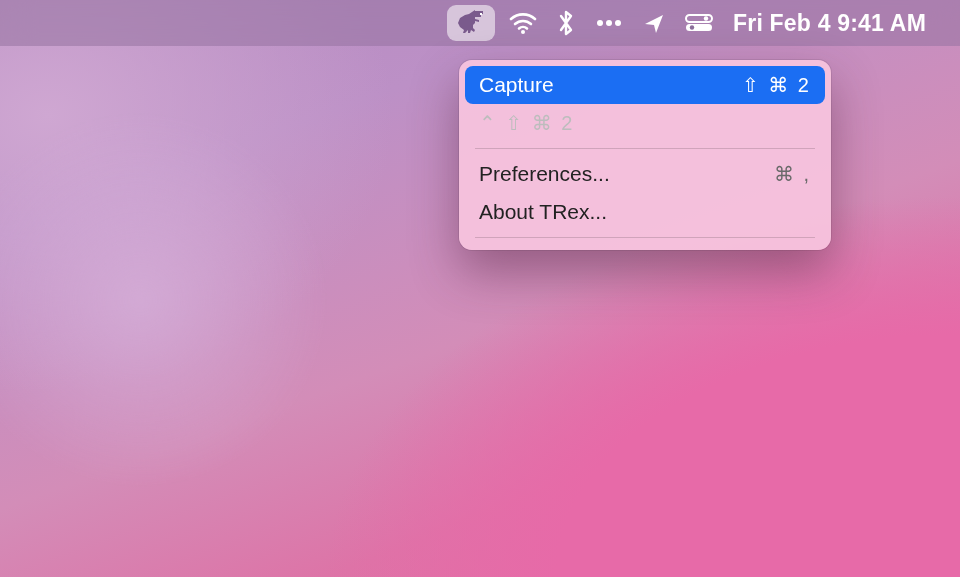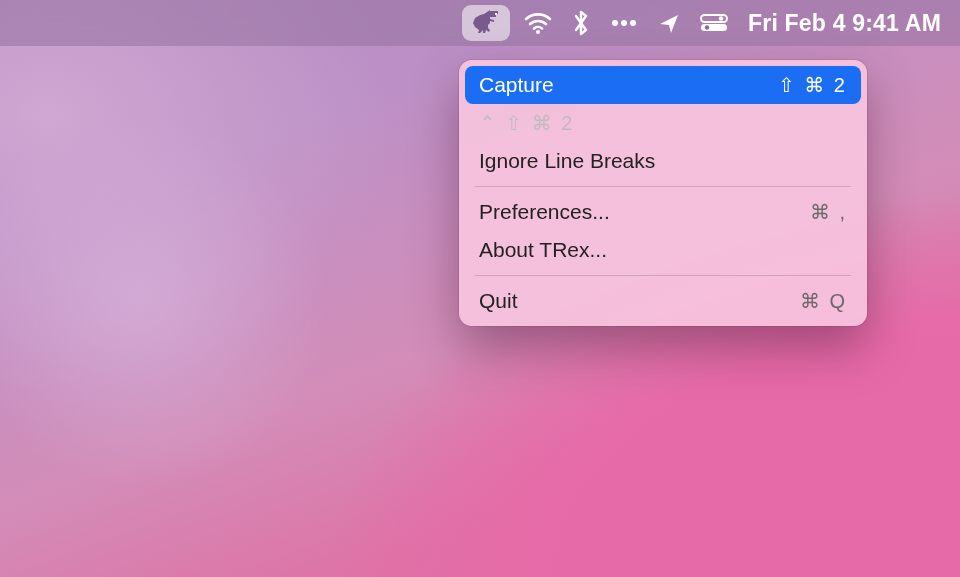--- a/index.html
+++ b/index.html
@@ -31,36 +31,36 @@
     background:radial-gradient(closest-side,#d7b2db 0%, rgba(215,178,219,.0) 72%);
     transform:rotate(-12deg);
     filter:blur(2px);
     opacity:.7;
   }
 
   
   .menubar{
     position:absolute;left:0;top:0;right:0;height:var(--menubar-h);
     display:flex;align-items:center;justify-content:flex-end;
-    padding:0 9px;background:var(--menubar-bg);
+    padding:0 24px;background:var(--menubar-bg);
     backdrop-filter:blur(16px);
     color:var(--text-light);
   }
   .mb-item{height:100%;display:flex;align-items:center;padding:0 10px;}
   .mb-item svg{display:block;}
   .mb-active{
     background:rgba(255,255,255,.55);
     border-radius:9px;
     height:36px;margin:5px 4px;padding:0 9px;
   }
   .mb-clock{font-size:23px;font-weight:600;letter-spacing:.2px;white-space:nowrap;}
 
   
   .menu{
-    position:absolute;left:459px;top:60px;width:408px;
+    position:absolute;left:459px;top:60px;width:372px;
     background:var(--menu-bg-trans);
     border-radius:13px;
     box-shadow:
       0 0 0 1px rgba(0,0,0,.08),
       0 22px 48px rgba(80,30,60,.45);
     padding:6px;
     text-align:right;
   }
   .menu-row{
     display:flex;align-items:center;justify-content:space-between;
@@ -135,31 +135,23 @@
 </div>
 
 <div class="menu">
   <div class="menu-row highlight">
     <span>Capture</span>
     <span class="shortcut">⇧ ⌘ 2</span>
   </div>
   <div class="menu-row dim">
     <span class="shortcut">⌃ ⇧ ⌘ 2</span>
   </div>
-  <div class="menu-row">
-    <span>Ignore Line Breaks</span>
-    <span class="shortcut"></span>
-  </div>
   <hr class="menu-sep">
   <div class="menu-row">
     <span>Preferences...</span>
     <span class="shortcut">⌘ ,</span>
   </div>
   <div class="menu-row">
     <span>About TRex...</span>
     <span class="shortcut"></span>
   </div>
   <hr class="menu-sep">
-  <div class="menu-row">
-    <span>Quit</span>
-    <span class="shortcut">⌘ Q</span>
-  </div>
 </div>
 
 </body></html>

